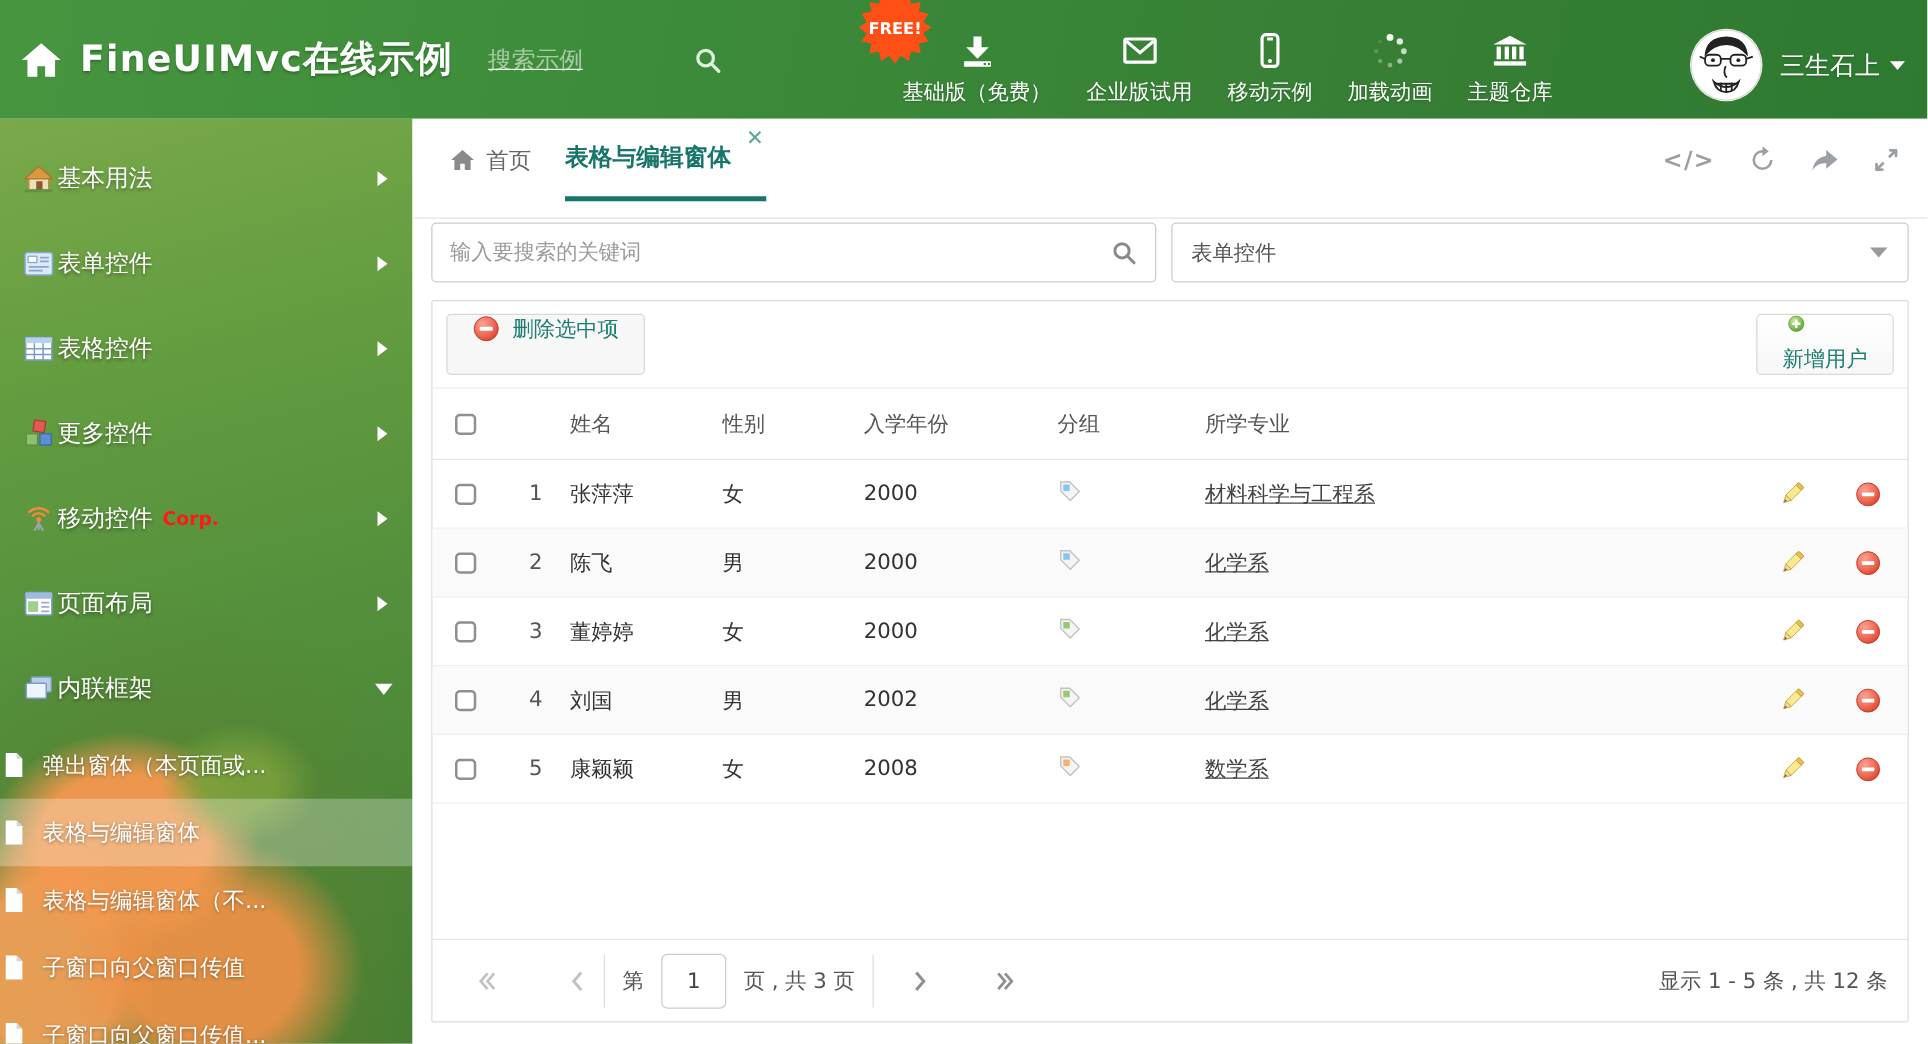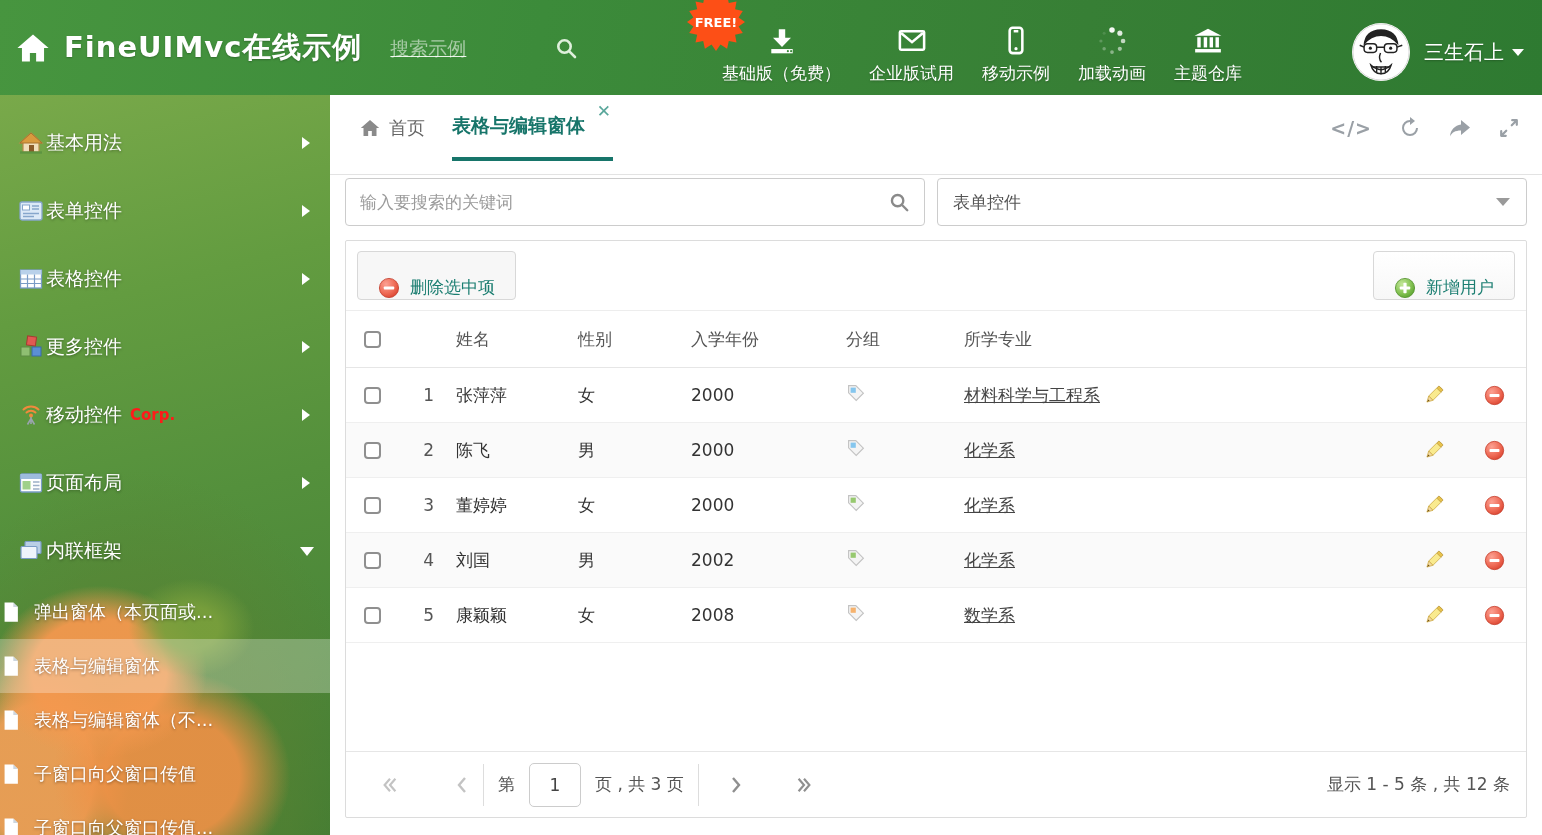--- a/index.html
+++ b/index.html
@@ -94,24 +94,24 @@
     display:flex; align-items:center; cursor:pointer; background:#fff; }
   .filter-select .val{ flex:1; font-size:17px; color:#555; padding:0 15px; }
   .caret-down-g{ width:0; height:0; border-left:7px solid transparent; border-right:7px solid transparent;
     border-top:8px solid #9a9a9a; margin-right:16px; }
 
   
   .panel{ position:absolute; left:15px; top:145px; width:1182px; height:578px;
     border:1px solid #dcdcdc; border-radius:2px; display:flex; flex-direction:column; background:#fff; }
   .panel-toolbar{ height:70px; flex:none; display:flex; align-items:center; justify-content:space-between;
     padding:0 11px; border-bottom:1px solid #ededed; }
-  .btn{ height:49px; border:1px solid #d8d8d8; border-radius:4px; display:flex; align-items:flex-end; gap:10px;
+  .btn{ height:49px; border:1px solid #d8d8d8; border-radius:4px; display:flex; align-items:flex-start; gap:10px;
     padding:0 20px; cursor:pointer; font-size:17px; color:#1b7e71; }
   .btn-del{ background:#f7f7f7; }
-  .btn-add{ background:linear-gradient(#ffffff,#f7f7f7); }
+  .btn-add{ background:linear-gradient(#ffffff,#f7f7f7);flex-direction:column; }
 
   .grid{ display:grid; grid-template-columns:52px 48px 122px 113px 155px 118px 1fr 56px 64px; align-items:center; }
   .t-head{ height:57px; flex:none; border-bottom:1px solid #e6e6e6; color:#555; font-size:17px; }
   .t-head .h-cell{ padding-left:10px; }
   .t-row{ height:55px; flex:none; border-bottom:1px solid #efefef; font-size:17px; color:#333; }
   .t-row.alt{ background:#fafafa; }
   .cell-check{ display:flex; justify-content:center; }
   .checkbox{ width:17px; height:17px; border:2px solid #8f8f8f; border-radius:4px; background:#fff; cursor:pointer; }
   .cell-num{ text-align:right; padding-right:12px; color:#555; }
   .cell{ padding-left:10px; }

